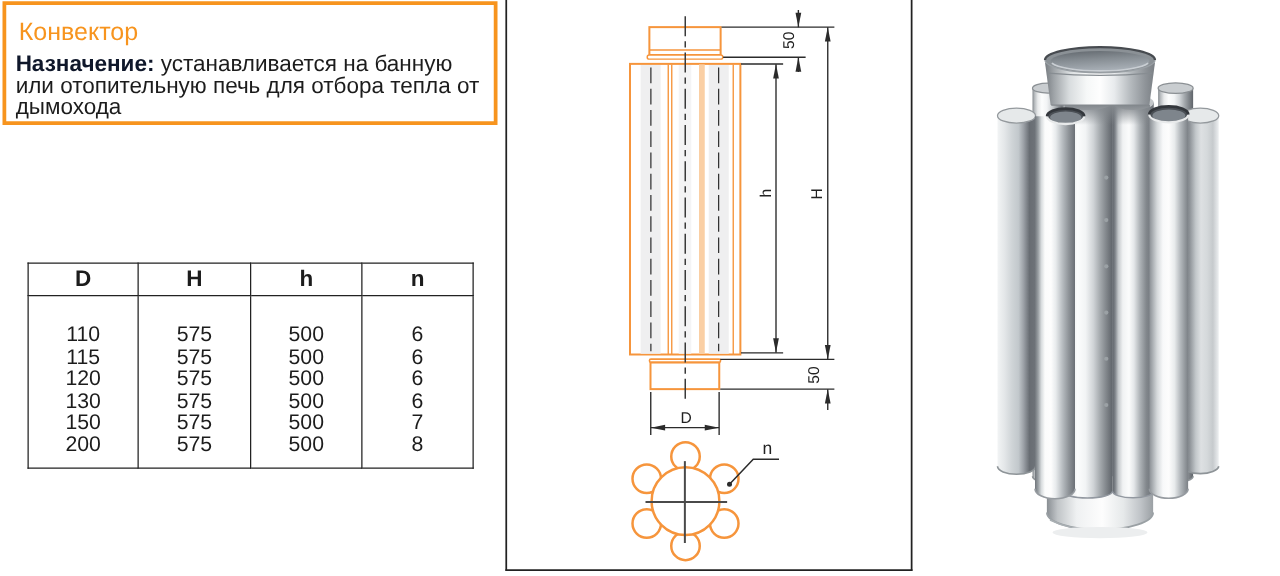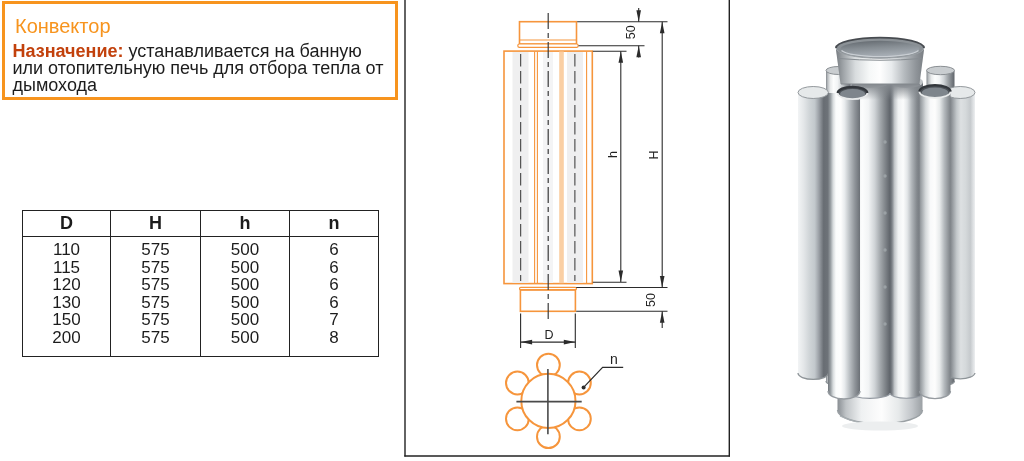--- a/index.html
+++ b/index.html
@@ -2,26 +2,26 @@
 <html><head>
 <meta charset="utf-8">
 <style>
   html,body{margin:0;padding:0;background:#fff;}
   .page{position:relative;width:1024px;height:461px;background:#fff;overflow:hidden;
         font-family:"Liberation Sans", sans-serif;}
   .infobox{position:absolute;left:2px;top:1px;width:390px;height:93px;
            border:3px solid #F7941E;background:#fff;padding:0;}
   .title{position:absolute;left:10px;top:10.5px;font-size:20px;font-weight:normal;color:#F7941E;}
   .desc{position:absolute;left:7.5px;top:38.5px;width:380px;font-size:18px;line-height:17.2px;color:#1c1c1c;white-space:nowrap;}
-  .oj{color:#c2410c;font-weight:bold;}
+  .oj{color:#0f172a;font-weight:bold;}
   table.spec{position:absolute;left:22px;top:210px;border-collapse:collapse;table-layout:fixed;}
   table.spec td,table.spec th{border:1.3px solid #222;padding:0;margin:0;
       font-family:"Liberation Sans",sans-serif;color:#1c1c1c;text-align:center;vertical-align:top;}
   table.spec th{font-size:18px;font-weight:bold;height:25px;vertical-align:middle;}
-  table.spec td{font-size:17px;line-height:17.6px;height:115px;padding-top:4px;}
+  table.spec td{font-size:17px;line-height:17.6px;height:115px;padding-top:22px;}
   svg{position:absolute;}
 </style>
 </head>
 <body>
 <div class="page">
 
   <div class="infobox">
 
     <div class="title">Конвектор</div>
 

